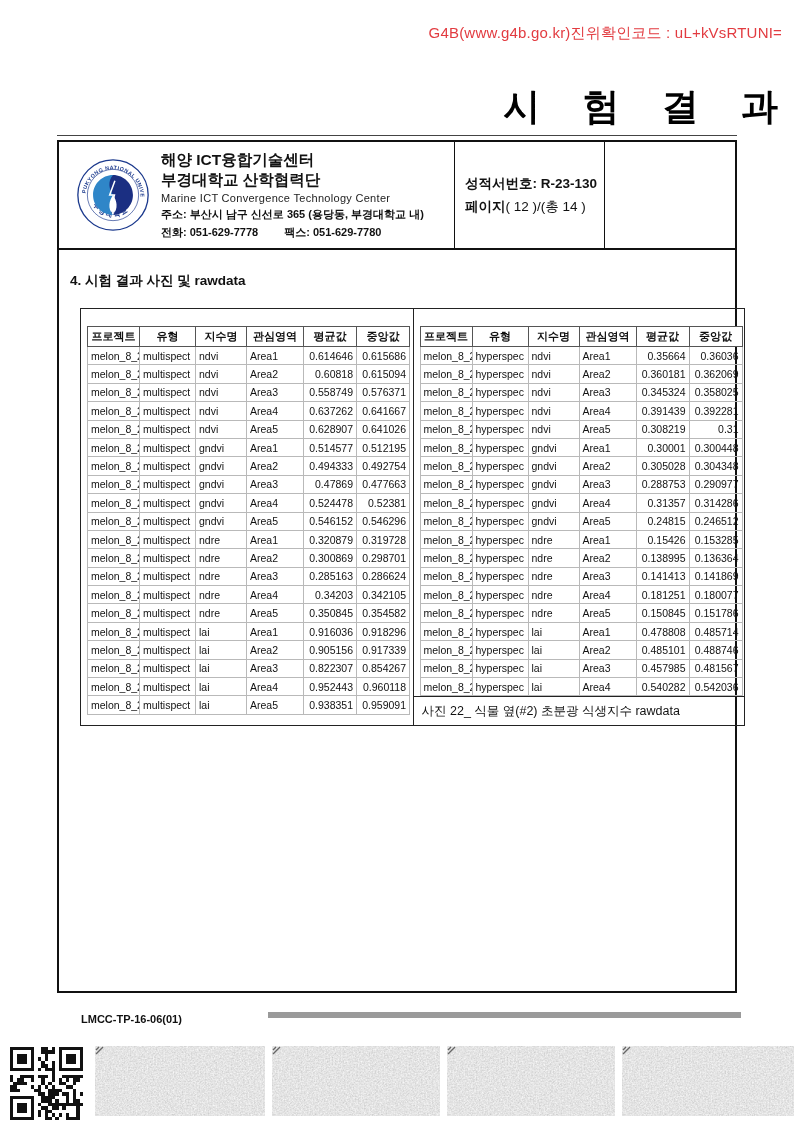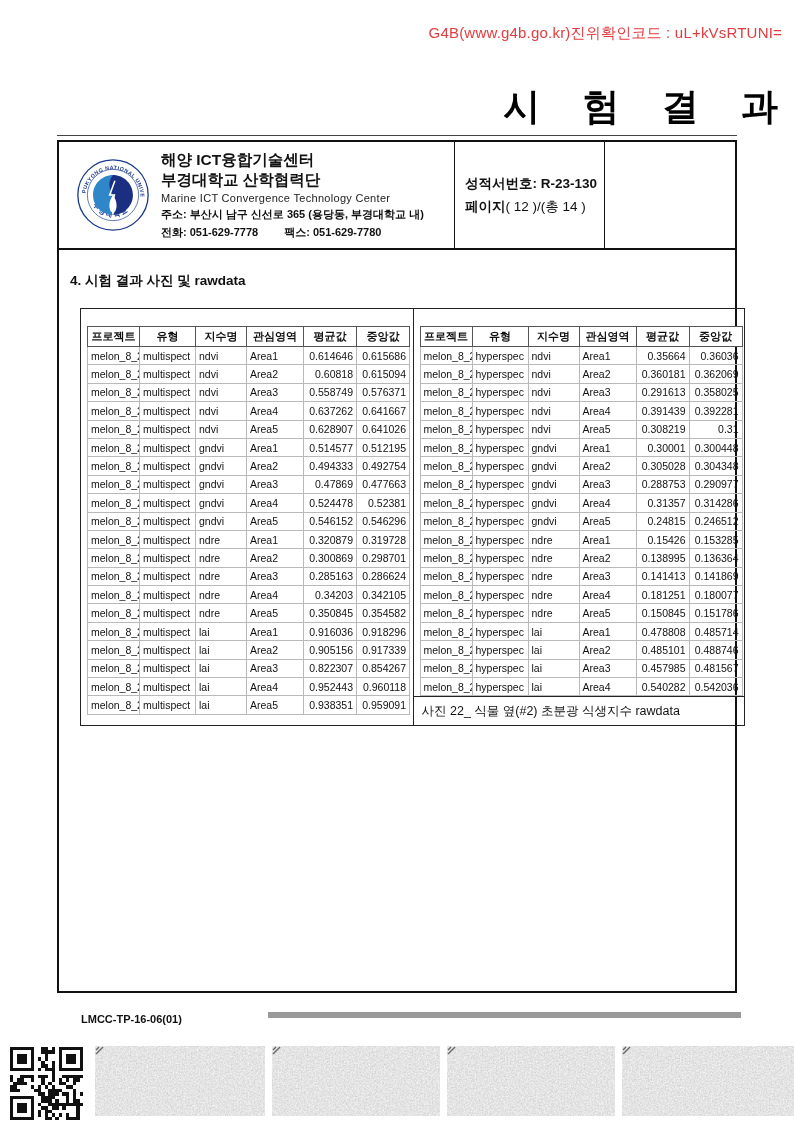--- a/index.html
+++ b/index.html
@@ -332,21 +332,21 @@
                   <td class="c2">ndvi</td>
                   <td class="c3">Area2</td>
                   <td class="c4">0.360181</td>
                   <td class="c5">0.362069</td>
                 </tr>
                 <tr>
                   <td class="c0">melon_8_2</td>
                   <td class="c1">hyperspec</td>
                   <td class="c2">ndvi</td>
                   <td class="c3">Area3</td>
-                  <td class="c4">0.291613</td>
+                  <td class="c4">0.345324</td>
                   <td class="c5">0.358025</td>
                 </tr>
                 <tr>
                   <td class="c0">melon_8_2</td>
                   <td class="c1">hyperspec</td>
                   <td class="c2">ndvi</td>
                   <td class="c3">Area4</td>
                   <td class="c4">0.391439</td>
                   <td class="c5">0.392281</td>
                 </tr>

